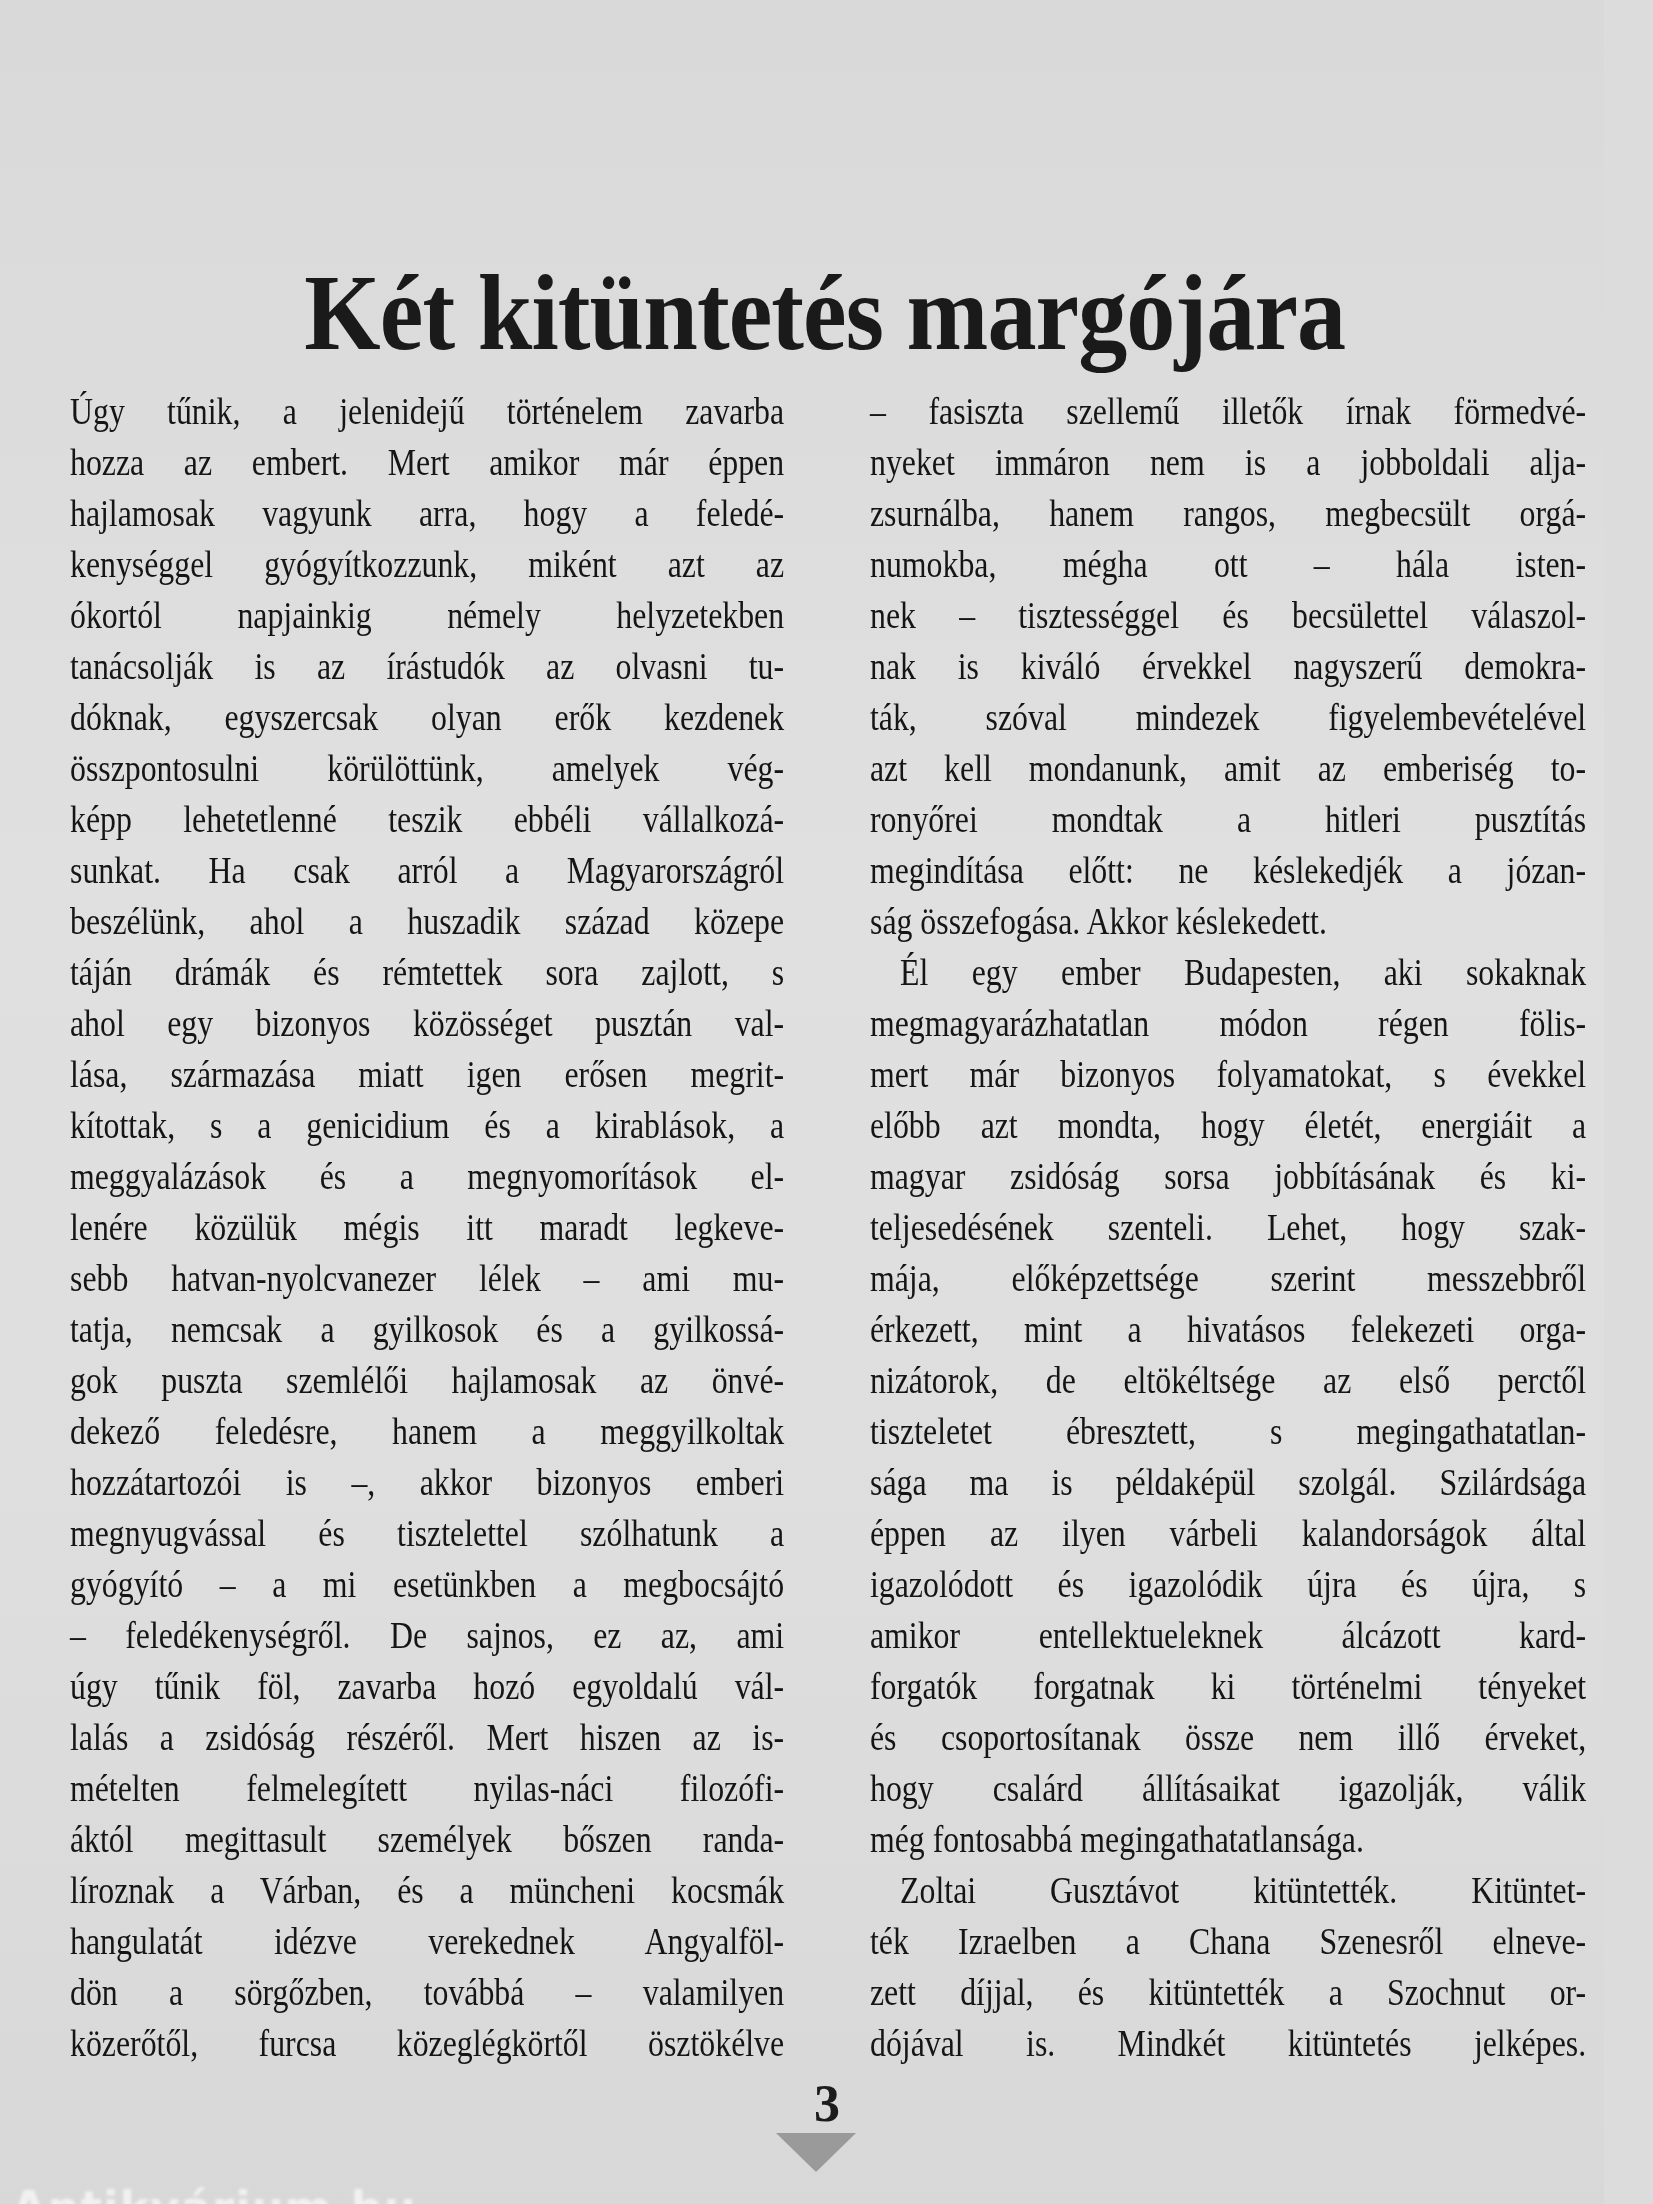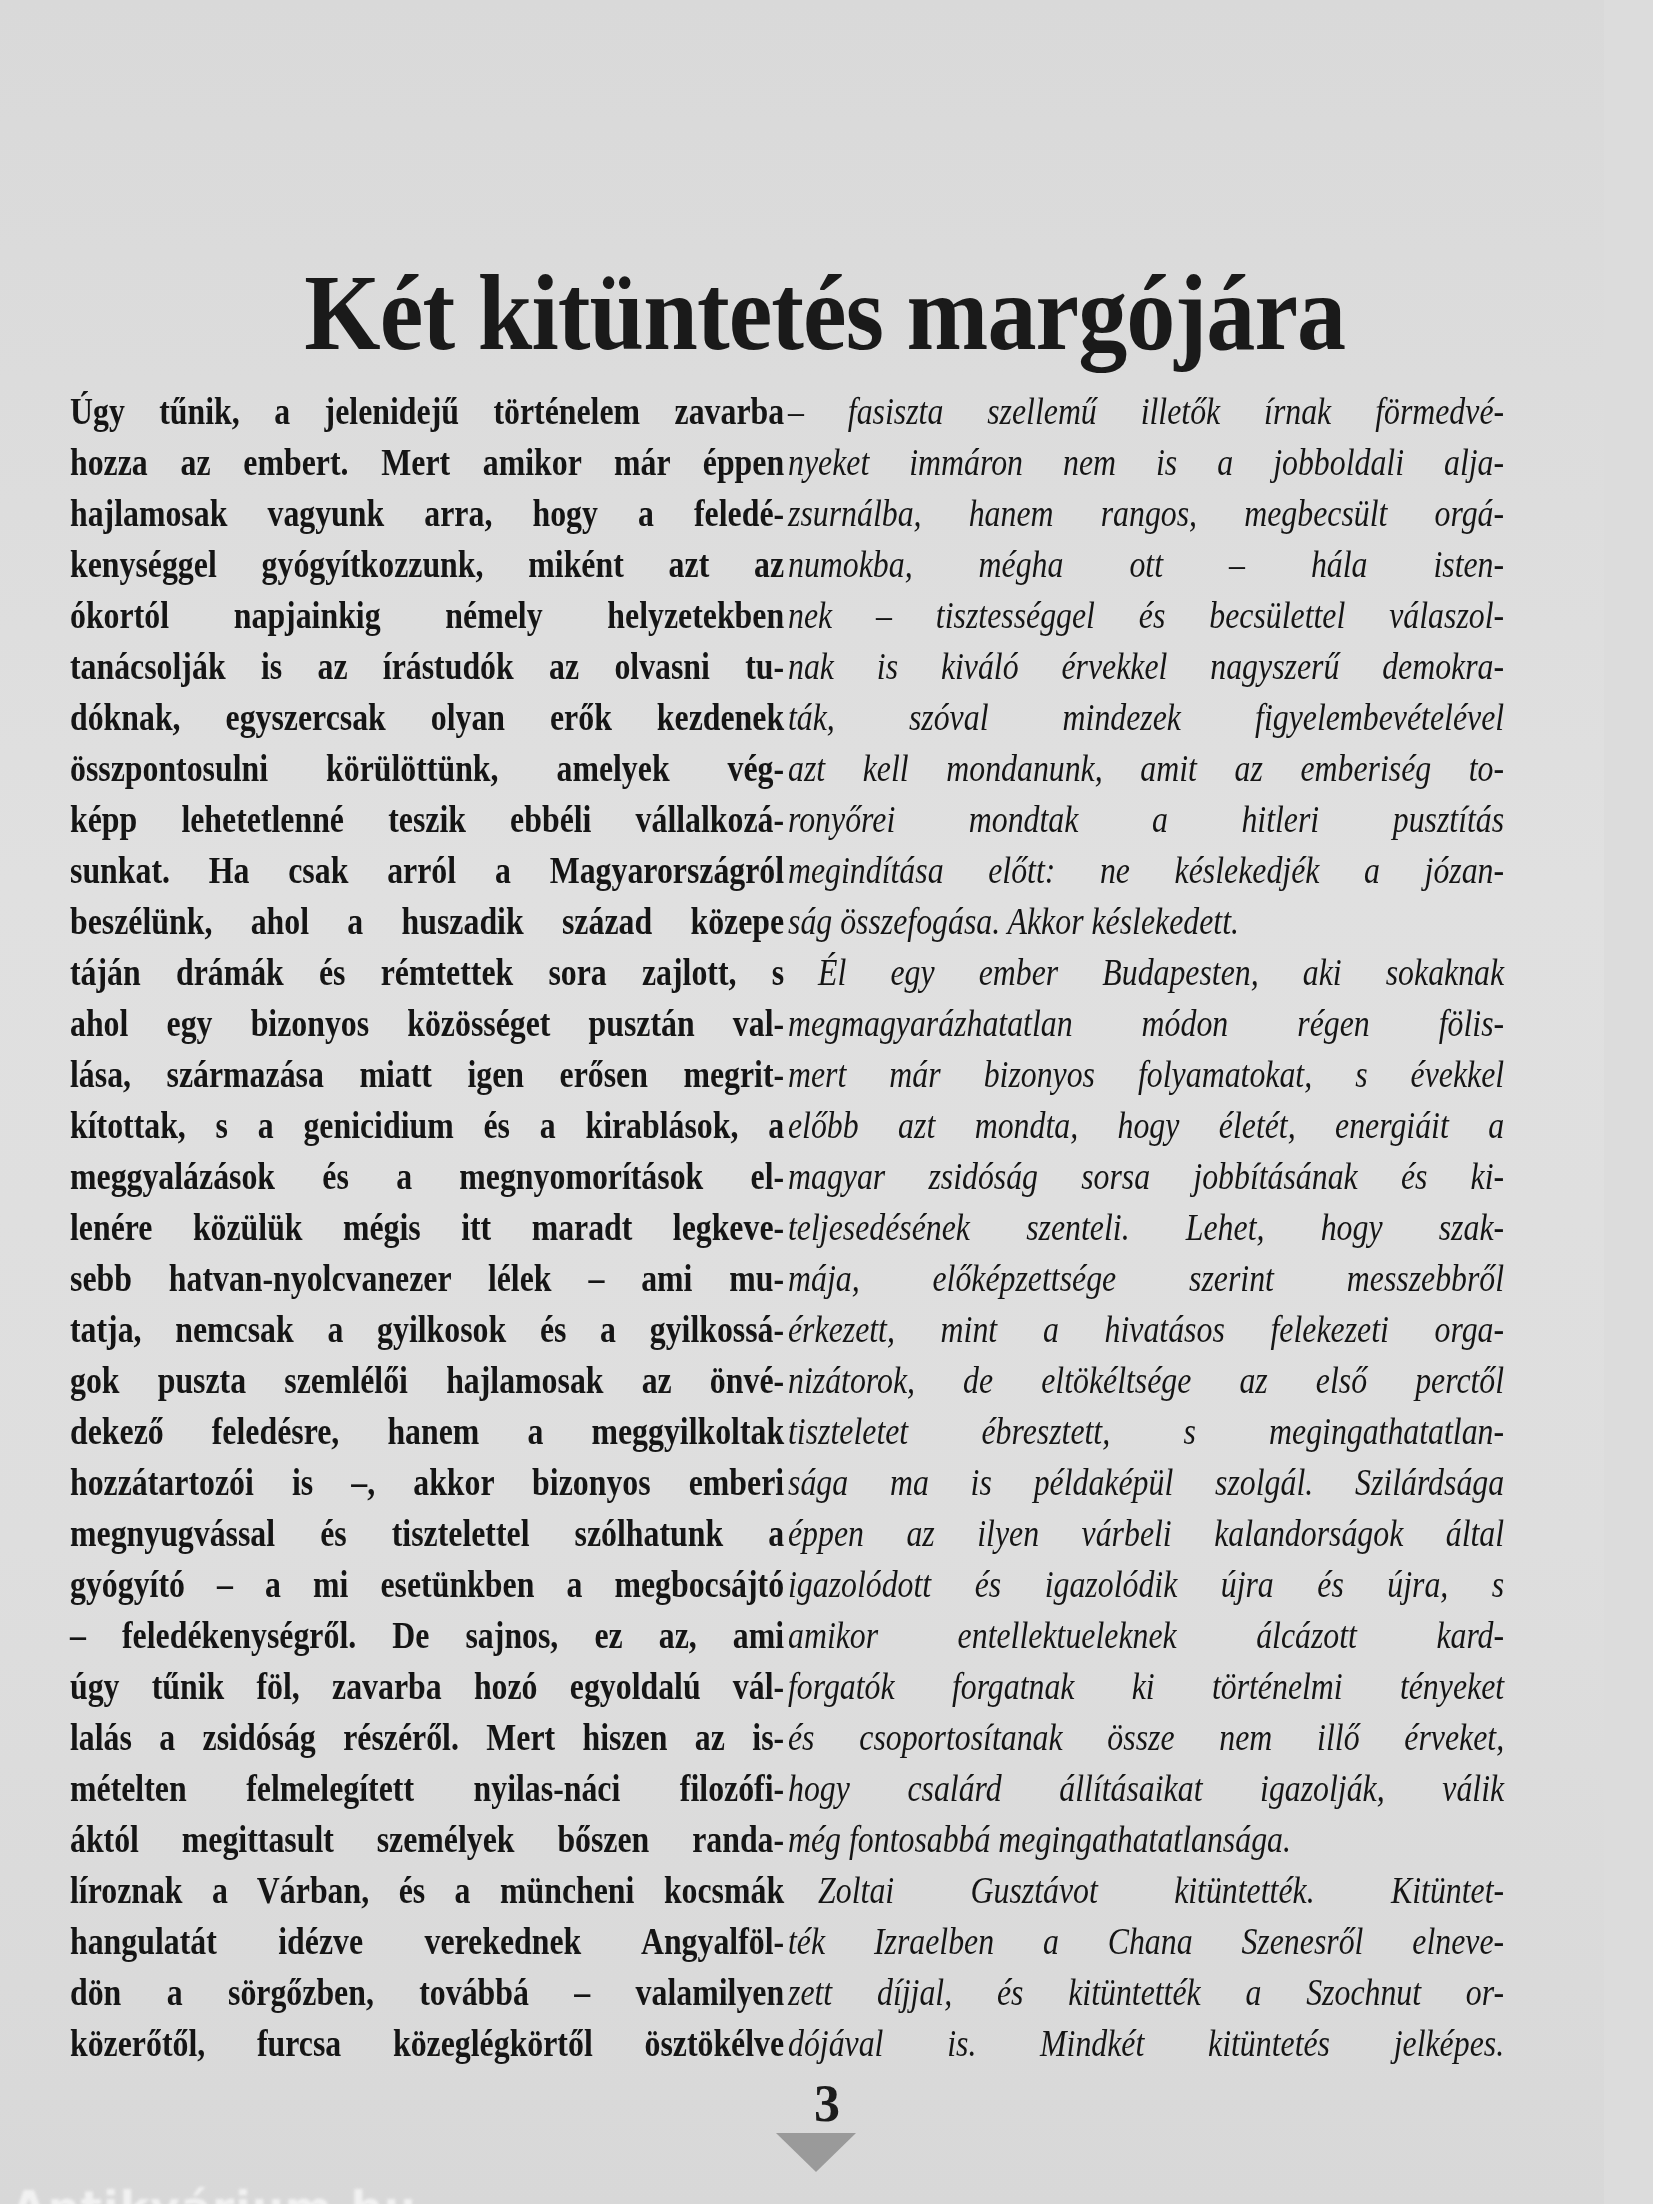--- a/index.html
+++ b/index.html
@@ -52,22 +52,22 @@
       transform: scaleX(0.9);
       transform-origin: 805px 0;
     }
     .col {
       position: absolute;
       top: 386px;
       font-size: 37px;
       line-height: 51px;
       color: #151515;
     }
-    .col.left { left: 70px; width: 714px; font-weight: bold; }
-    .col.right { left: 788px; width: 716px; font-style: italic; }
+    .col.left { left: 70px; width: 714px; }
+    .col.right { left: 870px; width: 716px; }
     .line {
       display: block;
       height: 51px;
       white-space: nowrap;
       text-align: justify;
       text-align-last: justify;
       transform: scaleX(0.86);
       transform-origin: 0 0;
       width: 116.3%;
       overflow: visible;

